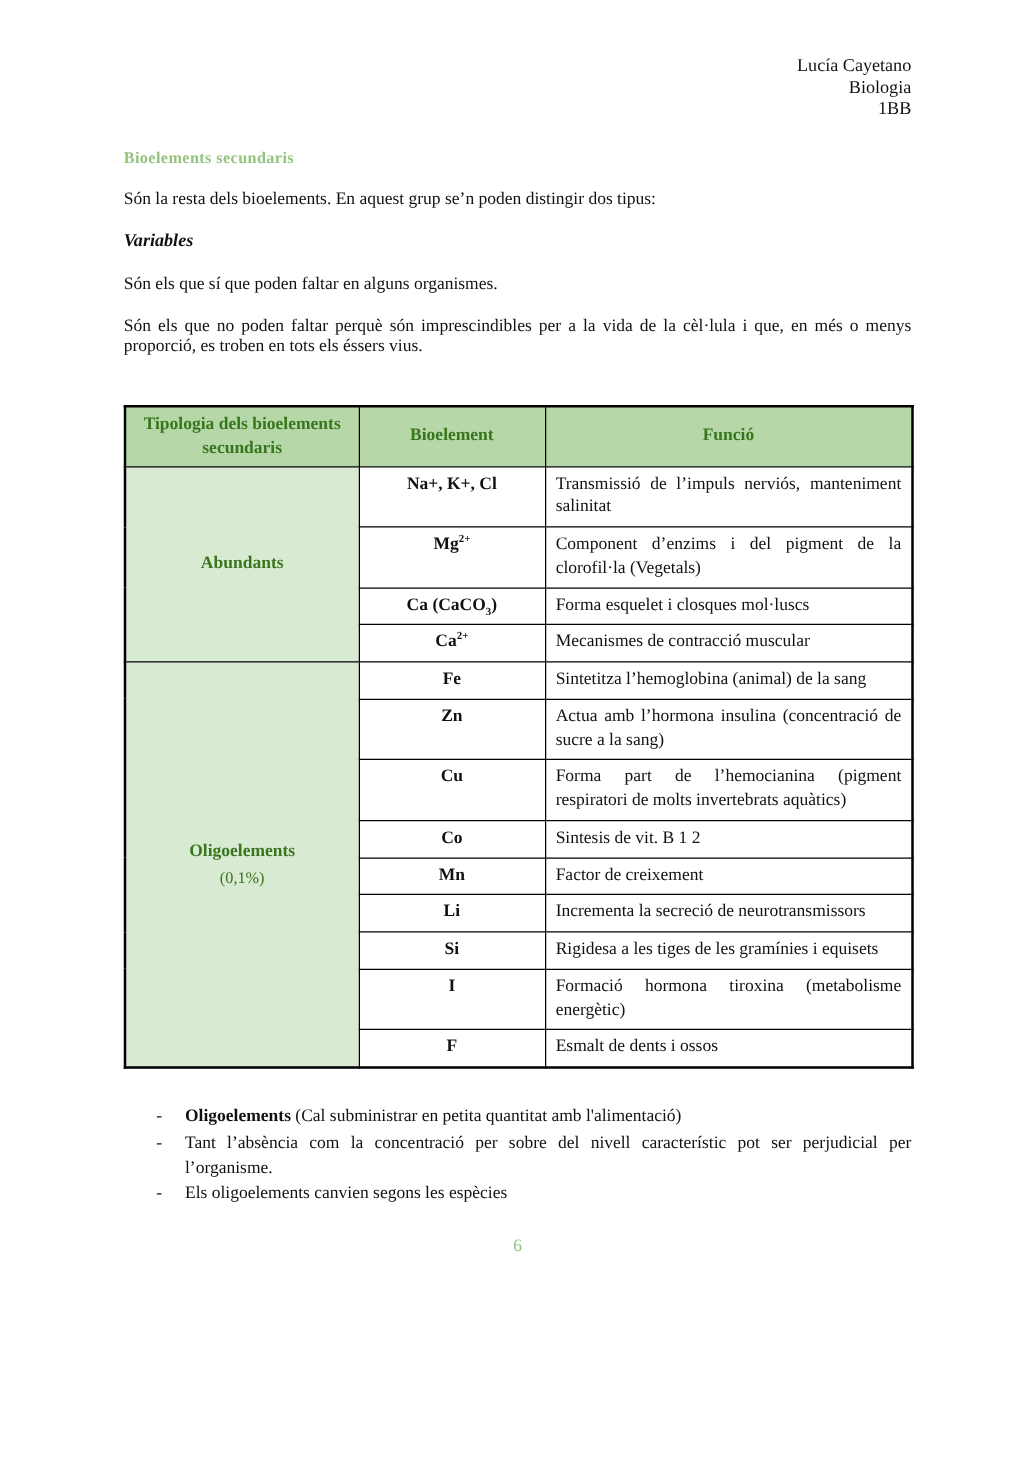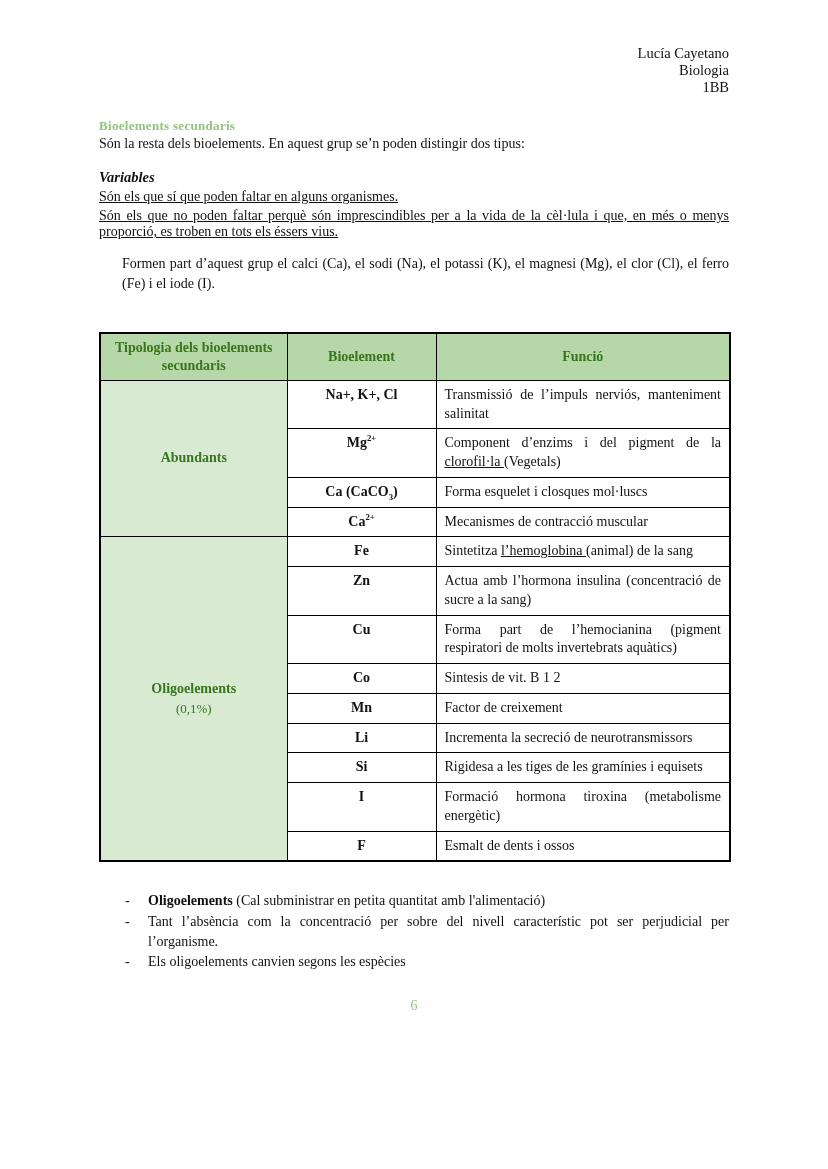--- a/index.html
+++ b/index.html
@@ -29,28 +29,28 @@
     line-height: 1.18;
     color: var(--text);
   }
   .doc-title {
     margin-top: 22px;
     font-size: 13px;
     font-weight: bold;
     letter-spacing: 0.3px;
     color: var(--green-title);
   }
-  .intro { margin-top: 2px; font-size: 14px; }
+  .intro { margin-top: 18px; font-size: 14px; }
   .section-heading {
     margin-top: 17px;
     font-size: 14.5px;
     font-weight: bold;
     font-style: italic;
   }
-  .section-body { font-size: 14px; margin-top: 3px; text-decoration: underline; }
+  .section-body { font-size: 14px; margin-top: 18px; }
   .just { text-align: justify; }
   .indent-para {
     margin-top: 14px;
     padding-left: 23px;
     font-size: 14px;
     line-height: 1.4;
   }
   table.bio-table {
     margin-top: 38px;
     width: 630px;
@@ -85,21 +85,21 @@
     text-align: center;
     vertical-align: middle;
     color: var(--green-dark);
   }
   .group-label { font-weight: bold; font-size: 14px; }
   .group-sublabel { font-size: 13px; margin-top: 1px; }
   .bio-table td.el-cell { font-weight: bold; }
   .bio-table td.func-cell { text-align: justify; }
   .bio-table sup { font-size: 0.62em; vertical-align: super; line-height: 0; }
   .bio-table sub { font-size: 0.62em; vertical-align: sub; line-height: 0; }
-  .u { text-decoration: underline; }
+  .u { }
   .b { font-weight: bold; }
   .notes-list { margin-top: 29px; padding-left: 26px; font-size: 14px; }
   .note-item { display: flex; line-height: 1.45; }
   .note-marker { width: 23px; flex: 0 0 23px; }
   .note-text { flex: 1; }
   .page-number {
     margin-top: 25px;
     text-align: center;
     color: var(--green-title);
     font-size: 14px;
@@ -117,21 +117,20 @@
   </div>
 
   <h1 class="doc-title">Bioelements secundaris</h1>
 
   <p class="intro">Són la resta dels bioelements. En aquest grup se’n poden distingir dos tipus:</p>
 
   <h3 class="section-heading">Variables</h3>
   <p class="section-body">Són els que sí que poden faltar en alguns organismes.</p>
 
   <p class="section-body just">Són els que no poden faltar perquè són imprescindibles per a la vida de la cèl·lula i que, en més o menys proporció, es troben en tots els éssers vius.</p>
-  <p class="indent-para just">Formen part d’aquest grup el calci (Ca), el sodi (Na), el potassi (K), el magnesi (Mg), el clor (Cl), el ferro (Fe) i el iode (I).</p>
 
   <table class="bio-table">
     <colgroup>
         <col class="c1">
         <col class="c2">
         <col class="c3">
       </colgroup>
     <thead>
       <tr>
         <th>Tipologia dels bioelements secundaris</th>

